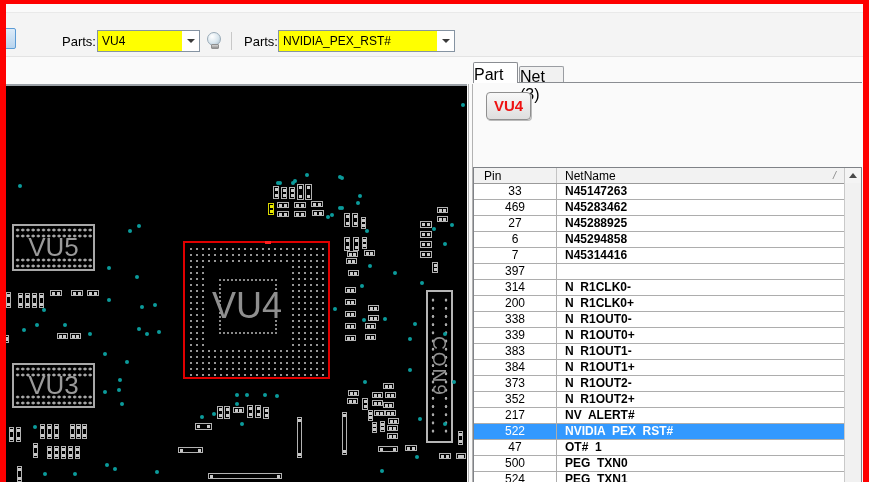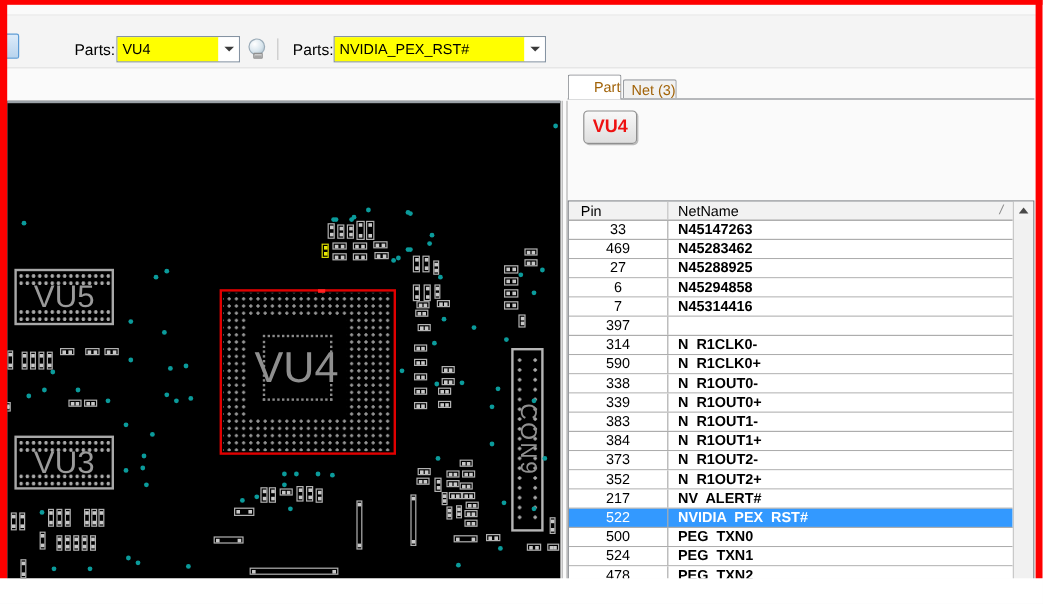--- a/index.html
+++ b/index.html
@@ -60,21 +60,21 @@
   .vu4-mark{position:absolute;left:80px;top:-2px;width:6px;height:3px;background:#ff2020;}
 
   .conn{position:absolute;left:420px;top:204px;width:27px;height:153px;border:2px solid #b5b5b5;background:#000;}
   .connstrip{position:absolute;top:4px;bottom:4px;width:8px;background-image:radial-gradient(circle,#aaa 1.2px,transparent 1.6px);background-size:8px 8.2px;}
   .connstrip.l{left:1px;}
   .connstrip.r{right:1px;}
   .con9-label{position:absolute;left:0;right:0;top:0;bottom:0;display:flex;align-items:center;justify-content:center;font-size:19px;letter-spacing:2px;color:#909090;transform:rotate(90deg);}
 
   
   .tab-line{position:absolute;left:473px;top:82px;width:389px;height:1px;background:#8a8d92;z-index:1;}
-  .tab{position:absolute;font-size:12px;text-align:right;color:#a16207;}
+  .tab{position:absolute;font-size:16px;text-align:left;color:#000000;}
   .tab-part{left:473px;top:62px;width:45px;height:21px;background:#fff;border:1px solid #8a8d92;border-bottom:none;border-radius:2px 2px 0 0;padding-top:3px;z-index:2;}
   .tab-net{left:519px;top:66px;width:45px;height:16px;background:#f1f1f1;border:1px solid #9a9da2;border-bottom:none;border-radius:2px 2px 0 0;padding-top:1px;z-index:0;}
 
   .part-chip{position:absolute;left:486px;top:92px;width:45px;height:28px;border:1px solid #8f8f8f;border-radius:4px;background:linear-gradient(#f8f8f8,#dedede);color:#ee1111;font-size:15px;font-weight:bold;text-align:center;line-height:26px;box-shadow:1px 1px 0 #bbb;}
 
   
   .nettable{position:absolute;left:473px;top:167px;width:389px;height:330px;border:1px solid #7f8287;background:#fff;overflow:hidden;}
   .thead{position:absolute;left:0;top:0;right:17px;height:16px;display:flex;background:#f2f2f2;border-bottom:1px solid #9a9a9a;font-size:12px;}
   .th-pin{width:83px;border-right:1px solid #c4c4c4;padding:1px 0 0 10px;}
   .th-net{flex:1;padding:1px 0 0 8px;position:relative;}
@@ -348,21 +348,21 @@
           <div class="td-net">N45314416</div>
         </div>
         <div class="trow">
           <div class="td-pin">397</div>
         </div>
         <div class="trow">
           <div class="td-pin">314</div>
           <div class="td-net">N  R1CLK0-</div>
         </div>
         <div class="trow">
-          <div class="td-pin">590</div>
+          <div class="td-pin">200</div>
           <div class="td-net">N  R1CLK0+</div>
         </div>
         <div class="trow">
           <div class="td-pin">338</div>
           <div class="td-net">N  R1OUT0-</div>
         </div>
         <div class="trow">
           <div class="td-pin">339</div>
           <div class="td-net">N  R1OUT0+</div>
         </div>
@@ -382,20 +382,24 @@
           <div class="td-pin">352</div>
           <div class="td-net">N  R1OUT2+</div>
         </div>
         <div class="trow">
           <div class="td-pin">217</div>
           <div class="td-net">NV  ALERT#</div>
         </div>
         <div class="trow sel">
           <div class="td-pin">522</div>
           <div class="td-net">NVIDIA  PEX  RST#</div>
+        </div>
+        <div class="trow">
+          <div class="td-pin">47</div>
+          <div class="td-net">OT#  1</div>
         </div>
         <div class="trow">
           <div class="td-pin">500</div>
           <div class="td-net">PEG  TXN0</div>
         </div>
         <div class="trow">
           <div class="td-pin">524</div>
           <div class="td-net">PEG  TXN1</div>
         </div>
         <div class="trow">

